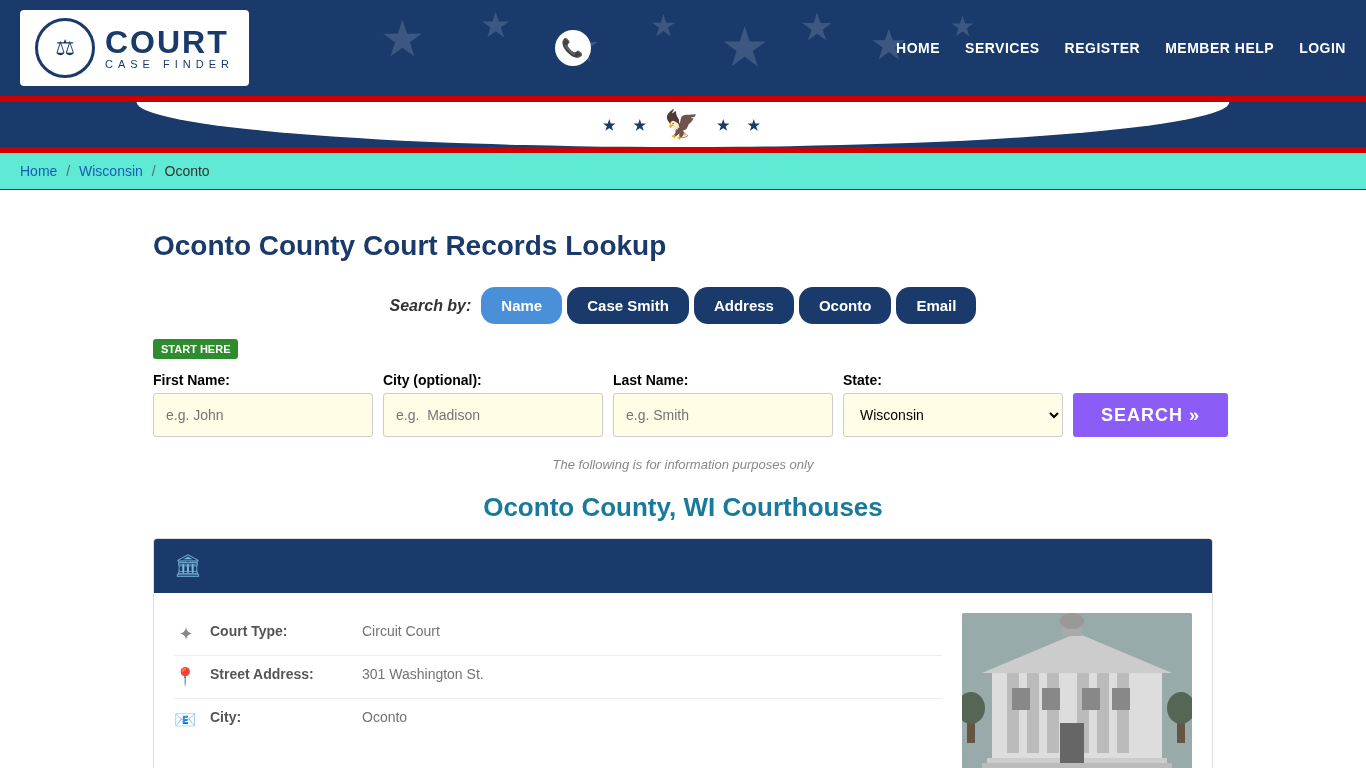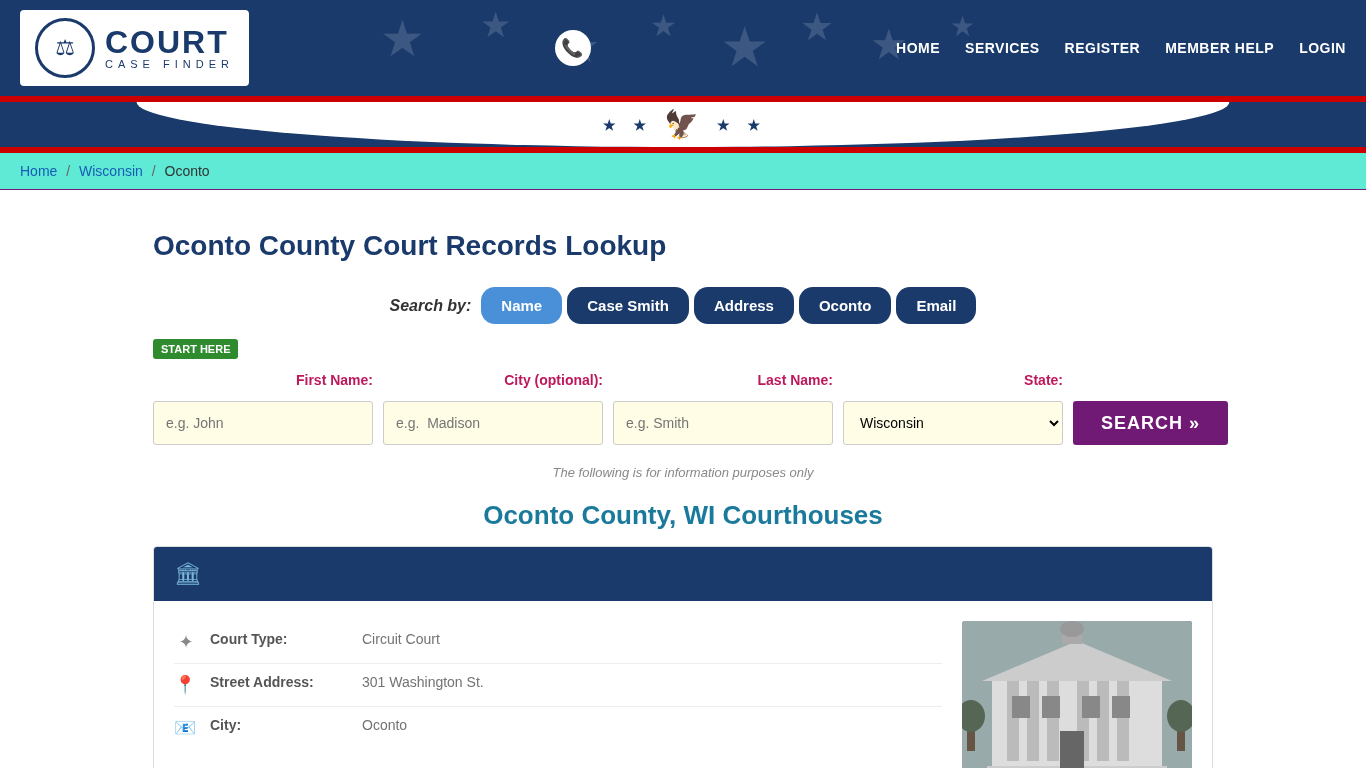--- a/index.html
+++ b/index.html
@@ -213,39 +213,37 @@
       margin-top: 5px;
     }
     .form-field {
       display: flex;
       flex-direction: column;
       gap: 5px;
     }
     .form-field label {
       font-size: 14px;
       font-weight: bold;
-      color: #be185d;
-      text-align: right;
+      color: #000000;
     }
     .form-field input, .form-field select {
       border: 1px solid #ccc;
       border-radius: 3px;
       padding: 10px 12px;
       font-size: 14px;
       background: #fffde6;
       height: 44px;
-      margin-top: 8px;
     }
     .form-field input { width: 220px; }
     .form-field.last-name input { width: 220px; }
     .form-field.city input { width: 220px; }
     .form-field select { width: 220px; cursor: pointer; }
 
     .search-btn {
-      background: #701a75;
+      background: #8b5cf6;
       color: #fff;
       border: none;
       padding: 0 28px;
       height: 44px;
       font-size: 18px;
       font-weight: bold;
       cursor: pointer;
       border-radius: 3px;
       white-space: nowrap;
       letter-spacing: 1px;

